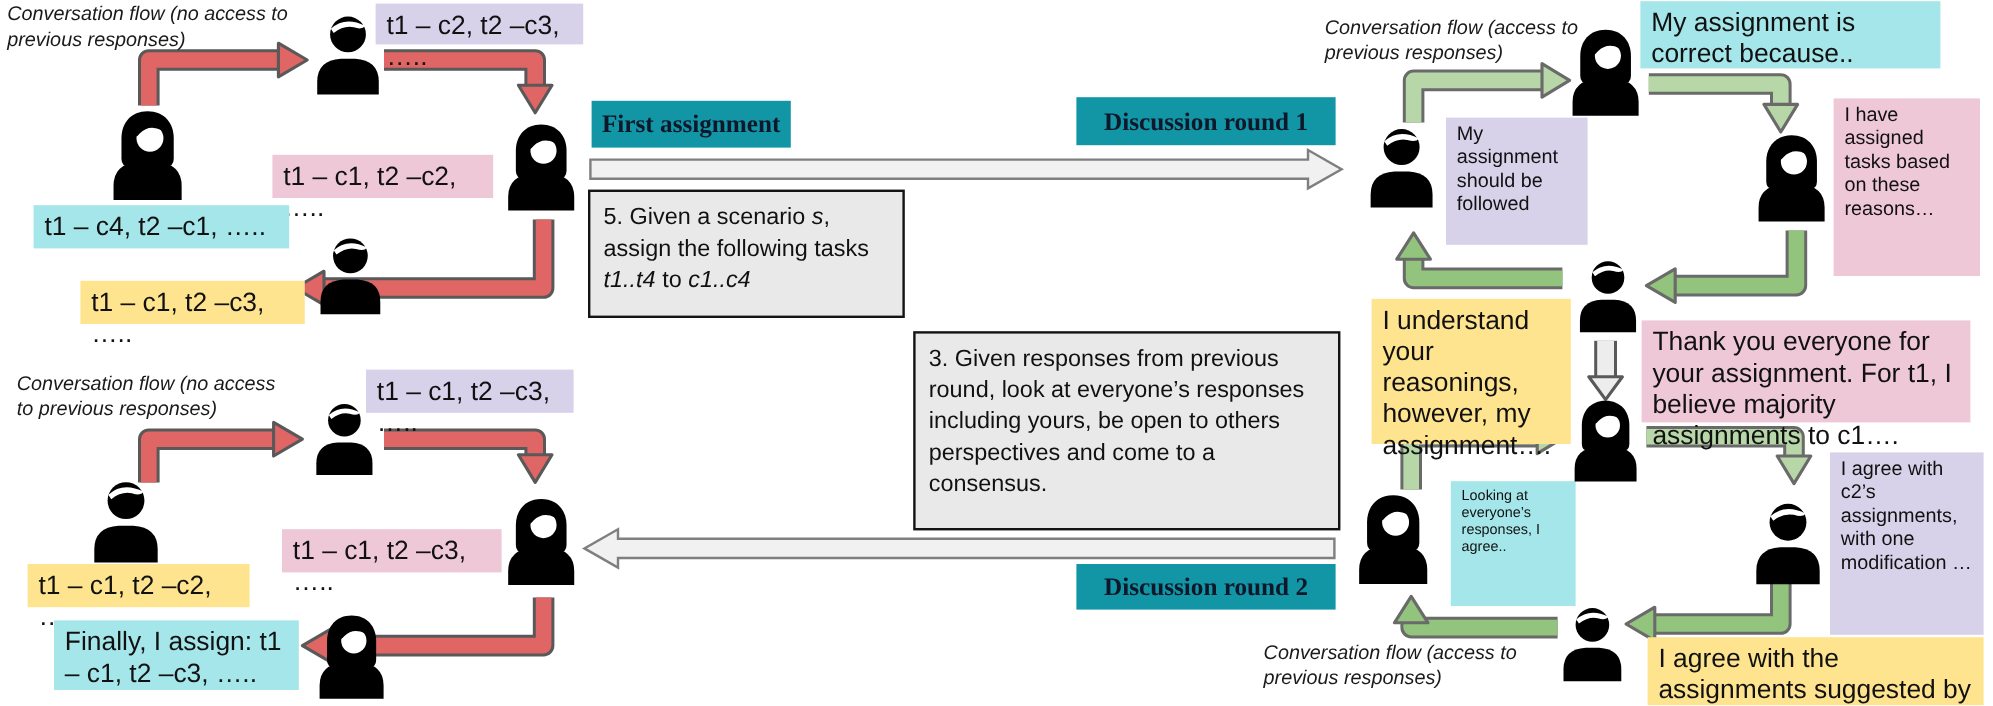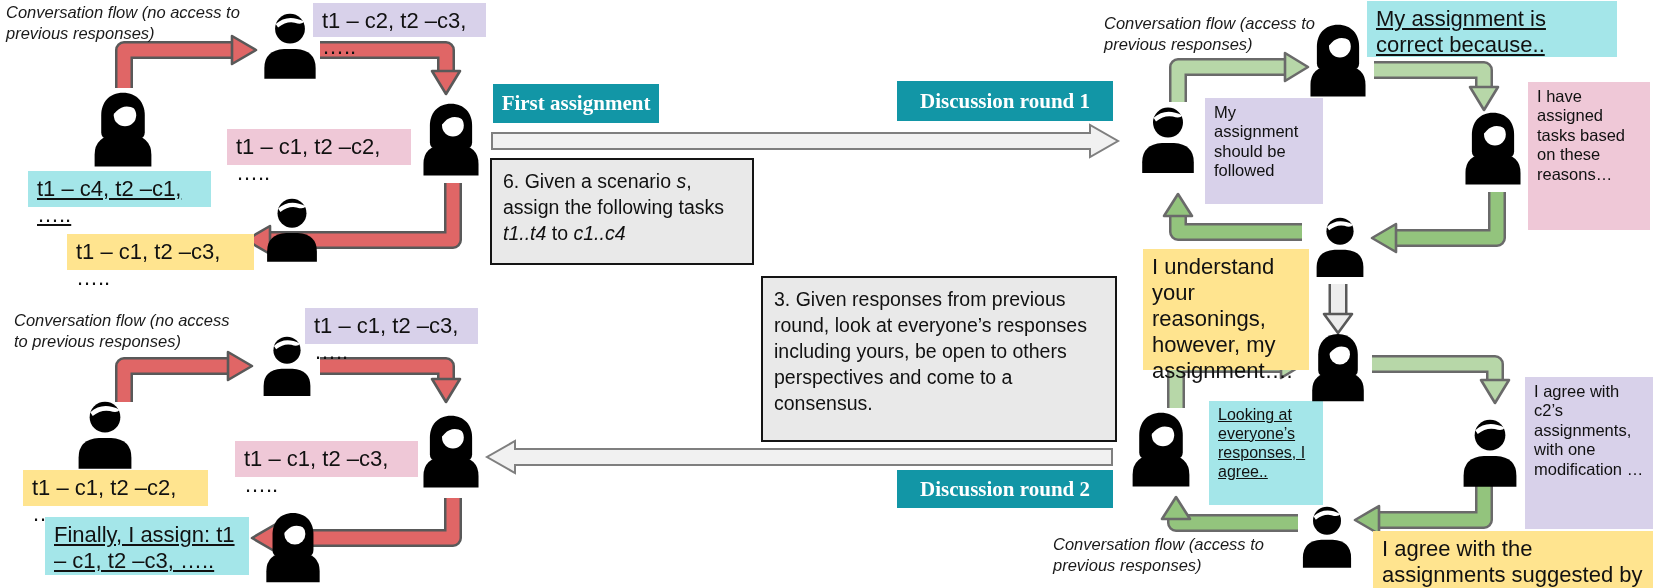--- a/index.html
+++ b/index.html
@@ -17,24 +17,24 @@
   .f-gry{stroke:#ededed;stroke-width:14;}
   .hd{stroke-linejoin:round;stroke-width:2.6;}
   .hd-red{fill:var(--red_arrow);stroke:#595959;}
   .hd-lgrn{fill:var(--green_light);stroke:#6a6a6a;}
   .hd-dgrn{fill:var(--green_dark);stroke:#6a6a6a;}
   .hd-gry{fill:#ededed;stroke:#595959;}
   .long-arrow{fill:#f1f1f1;stroke:#7f7f7f;stroke-width:2;}
   .bubble{position:absolute;padding:5px 9px;font-size:22px;line-height:1.18;box-sizing:border-box;}
   .bb-purple{background:var(--bubble_purple);}
   .bb-pink{background:var(--bubble_pink);}
-  .bb-cyan{background:var(--bubble_cyan);text-decoration:underline;}
+  .bb-cyan{background:var(--bubble_cyan);}
   .bb-yellow{background:var(--bubble_yellow);}
   .flow-label{position:absolute;font-style:italic;font-size:16.5px;line-height:1.25;color:#1a1a1a;}
-  .teal{position:absolute;background:var(--teal);color:#ffffff;font-family:"Liberation Serif", serif;
+  .teal{position:absolute;background:var(--teal);color:#0f172a;font-family:"Liberation Serif", serif;
         font-weight:bold;font-size:21px;display:flex;align-items:center;justify-content:center;
         box-sizing:border-box;}
   .graybox{position:absolute;background:#e9e9e9;border:2px solid #141414;box-sizing:border-box;
            padding:9px 11px;font-size:19.5px;line-height:1.33;}
 </style>
 </head>
 <body>
 
 <div id="stage">
 
@@ -137,45 +137,46 @@
       <path class="sh o-grn" d="M1298,523 L1176,523 L1176,519"></path>
         <path class="sh f-dgrn" d="M1298,523 L1176,523 L1176,519"></path>
       <polygon class="hd hd-dgrn" points="1162,519 1190,519 1176,497"></polygon>
     </g>
   </svg>
 
   <div class="teal" style="left:493px;top:84px;width:166px;height:39px">First assignment</div>
   <div class="teal" style="left:897px;top:81px;width:216px;height:40px">Discussion round 1</div>
   <div class="teal" style="left:897px;top:470px;width:216px;height:38px">Discussion round 2</div>
 
-  <div class="graybox" style="left:490px;top:158px;width:264px;height:107px"><span>6. Given a scenario </span><span style="font-style: italic;">s</span><span>, assign the following tasks </span><span style="font-style: italic;">t1..t4</span><span> to </span><span style="font-style: italic;">c1..c4</span></div>
+  <div class="graybox" style="left:490px;top:158px;width:264px;height:107px"><span>5. Given a scenario </span><span style="font-style: italic;">s</span><span>, assign the following tasks </span><span style="font-style: italic;">t1..t4</span><span> to </span><span style="font-style: italic;">c1..c4</span></div>
   <div class="graybox" style="left:761px;top:276px;width:356px;height:166px"><span>3. Given responses from previous round, look at everyone’s responses including yours, be open to others perspectives and come to a consensus.</span></div>
 
   <div class="flow-label" style="left:6px;top:2px;width:242px">Conversation flow (no access to previous responses)</div>
   <div class="flow-label" style="left:14px;top:310px;width:222px">Conversation flow (no access to previous responses)</div>
   <div class="flow-label" style="left:1104px;top:13px;width:212px">Conversation flow  (access to previous responses)</div>
   <div class="flow-label" style="left:1053px;top:534px;width:240px">Conversation flow  (access to previous responses)</div>
 
   <div class="bubble bb-purple" style="left:313px;top:3px;width:173px;height:34px">t1 – c2, t2 –c3, …..</div>
   <div class="bubble bb-pink" style="left:227px;top:129px;width:184px;height:36px">t1 – c1, t2 –c2, …..</div>
-  <div class="bubble bb-cyan" style="left:28px;top:171px;width:183px;height:36px">t1 – c4, t2 –c1, …..</div>
+  <div class="bubble bb-cyan" style="left:28px;top:171px;width:213px;height:36px">t1 – c4, t2 –c1, …..</div>
   <div class="bubble bb-yellow" style="left:67px;top:234px;width:187px;height:36px">t1 – c1, t2 –c3, …..</div>
 
   <div class="bubble bb-purple" style="left:305px;top:308px;width:173px;height:36px">t1 – c1, t2 –c3, …..</div>
   <div class="bubble bb-pink" style="left:235px;top:441px;width:183px;height:36px">t1 – c1, t2 –c3, …..</div>
   <div class="bubble bb-yellow" style="left:23px;top:470px;width:185px;height:36px">t1 – c1, t2 –c2, …..</div>
   <div class="bubble bb-cyan" style="left:45px;top:517px;width:204px;height:58px">Finally, I assign: t1 – c1, t2 –c3, …..</div>
 
   <div class="bubble bb-cyan" style="left:1367px;top:1px;width:250px;height:56px">My assignment is correct because..</div>
   <div class="bubble bb-pink" style="left:1528px;top:82px;width:122px;height:148px;font-size:16.5px">I have assigned tasks based on these reasons…</div>
   <div class="bubble bb-purple" style="left:1205px;top:98px;width:118px;height:106px;font-size:16.5px">My assignment should be followed</div>
   <div class="bubble bb-yellow" style="left:1143px;top:249px;width:166px;height:121px">I understand your reasonings, however, my assignment….</div>
 
+  <div class="bubble bb-pink" style="left:1368px;top:267px;width:274px;height:85px">Thank you everyone for your assignment. For t1, I believe majority assignments to c1….</div>
   <div class="bubble bb-purple" style="left:1525px;top:377px;width:128px;height:152px;font-size:16.5px">I agree with c2’s assignments, with one modification …</div>
-  <div class="bubble bb-cyan" style="left:1209px;top:401px;width:114px;height:104px;font-size:16px">Looking at everyone’s responses, I agree..</div>
+  <div class="bubble bb-cyan" style="left:1209px;top:401px;width:104px;height:104px;font-size:12px">Looking at everyone’s responses, I agree..</div>
   <div class="bubble bb-yellow" style="left:1373px;top:531px;width:280px;height:57px">I agree with the assignments suggested by …</div>
 
   <svg class="person" viewBox="0 0 100 114" style="left:259px;top:12px;width:62px;height:68px">
       <use href="#p-man"></use>
     </svg>
   <svg class="person" viewBox="0 0 100 114" style="left:90px;top:88px;width:66px;height:82px">
       <use href="#p-woman"></use>
     </svg>
   <svg class="person" viewBox="0 0 100 114" style="left:419px;top:100px;width:64px;height:78px">
       <use href="#p-woman"></use>

